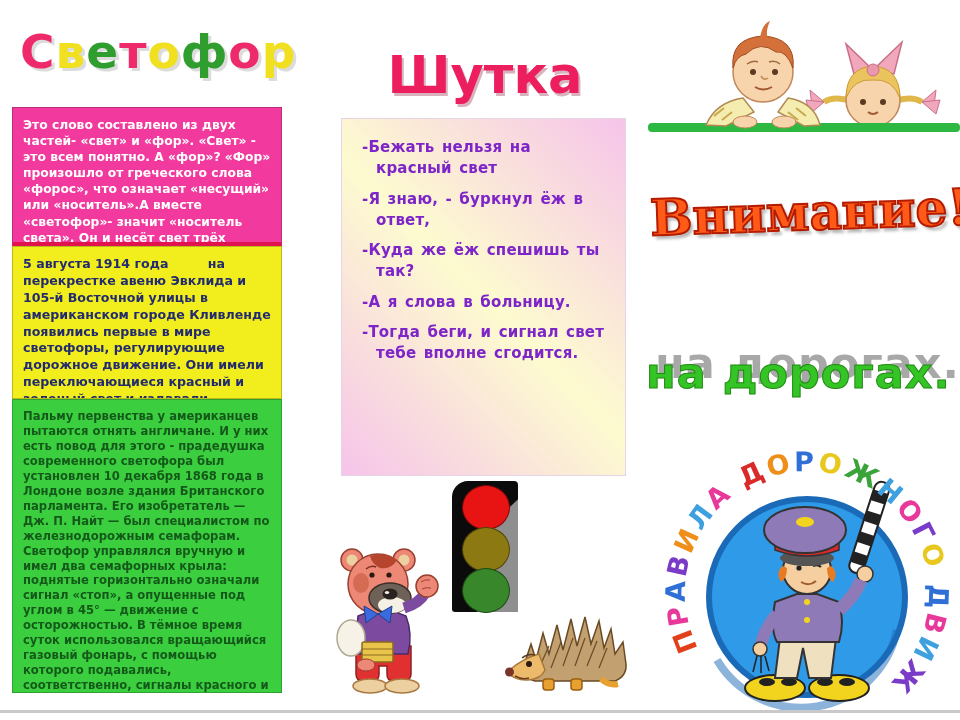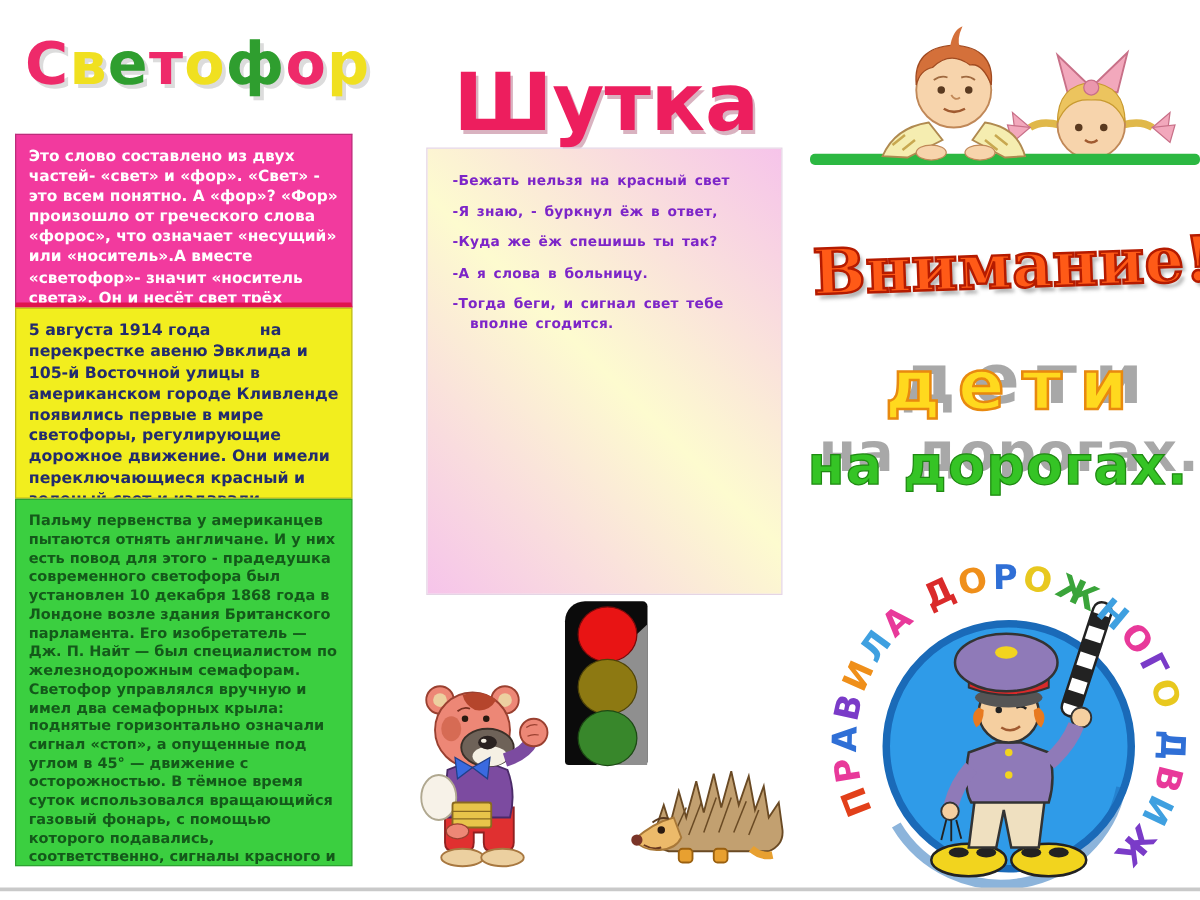--- a/index.html
+++ b/index.html
@@ -16,28 +16,28 @@
     border:1px solid rgba(0,0,0,.22);}
   .block-pink{top:107px;height:139px;background:#f23a9e;color:#ffffff;
     font-size:12.3px;line-height:1.31;border-bottom:4px solid #e0134e;}
   .block-yellow{top:246px;height:153px;background:#f2ee1e;color:#222b6e;
     font-size:12.6px;line-height:1.34;}
   .block-green{top:399px;height:294px;background:#3bcf40;color:#14591a;
     font-size:11.6px;line-height:1.29;}
 
   
   .title-shutka{position:absolute;left:340px;top:46px;width:290px;text-align:center;
-    font-size:64px;font-weight:bold;color:#ed1e5e;
+    font-size:51px;font-weight:bold;color:#ed1e5e;
     text-shadow:2px 3px 0 rgba(130,0,45,.30);}
   .poem-box{position:absolute;left:341px;top:118px;width:285px;height:358px;
     box-sizing:border-box;padding:18px 12px 10px 14px;
     background:linear-gradient(45deg,#f6c4ea 0%,#fdfbcf 50%,#f6c4ea 100%);
     border:1px solid #e5d5e5;}
   .poem-box p{margin:0 0 9px 0;padding-left:20px;text-indent:-14px;
-    font-size:11px;font-weight:bold;line-height:1.42;color:#7d25c8;
+    font-size:15px;font-weight:bold;line-height:1.42;color:#7d25c8;
     letter-spacing:.2px;word-spacing:2px;}
 
   .traffic-light{position:absolute;left:452px;top:481px;width:66px;height:131px;
     background:#0b0b0b;border-radius:16px 4px 3px 3px;}
   .traffic-light .glare{position:absolute;right:0;top:0;width:100%;height:100%;
     background:#8f8f8f;clip-path:polygon(62% 32%,100% 14%,100% 100%,38% 100%);}
   .lamp{position:absolute;left:10px;width:46px;height:43px;border-radius:50%;}
   .lamp-red{top:4px;background:#e81414;border:1px solid #7a0a0a;}
   .lamp-yellow{top:46px;background:#8d7912;border:1px solid #4f4408;}
   .lamp-green{top:87px;background:#38872b;border:1px solid #1c4a14;}
@@ -184,21 +184,20 @@
       <path d="M112,28 Q114,14 122,11 Q117,22 120,28 Z" fill="#d4703a"></path>
       <circle cx="105" cy="62" r="3" fill="#5a3a20"></circle>
       <circle cx="127" cy="62" r="3" fill="#5a3a20"></circle>
       <path d="M99,54 q6,-4 11,-2 M121,52 q6,-2 11,2" stroke="#a06a40" fill="none" stroke-width="1.5"></path>
       <path d="M113,66 q3,5 7,2" stroke="#c08858" fill="none" stroke-width="1.5"></path>
       <path d="M107,77 q8,5 17,0" stroke="#a05a30" fill="none" stroke-width="2"></path>
     </g>
   </svg>
 
   <div class="heading-attention">Внимание!</div>
-  <div class="heading-children">дети</div>
   <div class="heading-roads">на дорогах.</div>
 
   <svg class="emblem-art" viewBox="0 0 305 268">
     <defs>
       <path id="emblemArc" d="M 43.3 198.4 A 122 122 0 1 1 242.7 224.6" fill="none"></path>
     </defs>
     <circle cx="152" cy="147" r="98" fill="#2f9be8" stroke="#1a6ab8" stroke-width="6"></circle>
     <path d="M 62 210 A 98 98 0 0 0 242 180" fill="none" stroke="#1a6ab8" stroke-width="8" opacity=".5"></path>
 
     <g>

